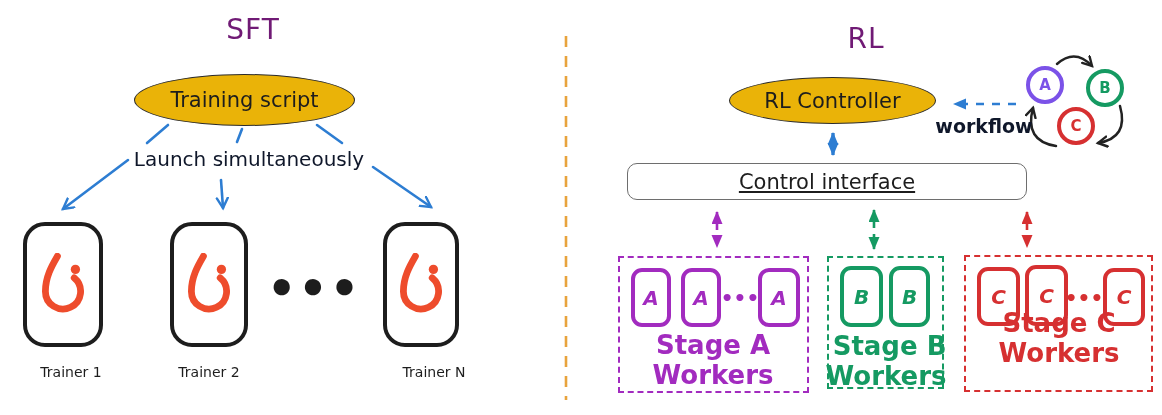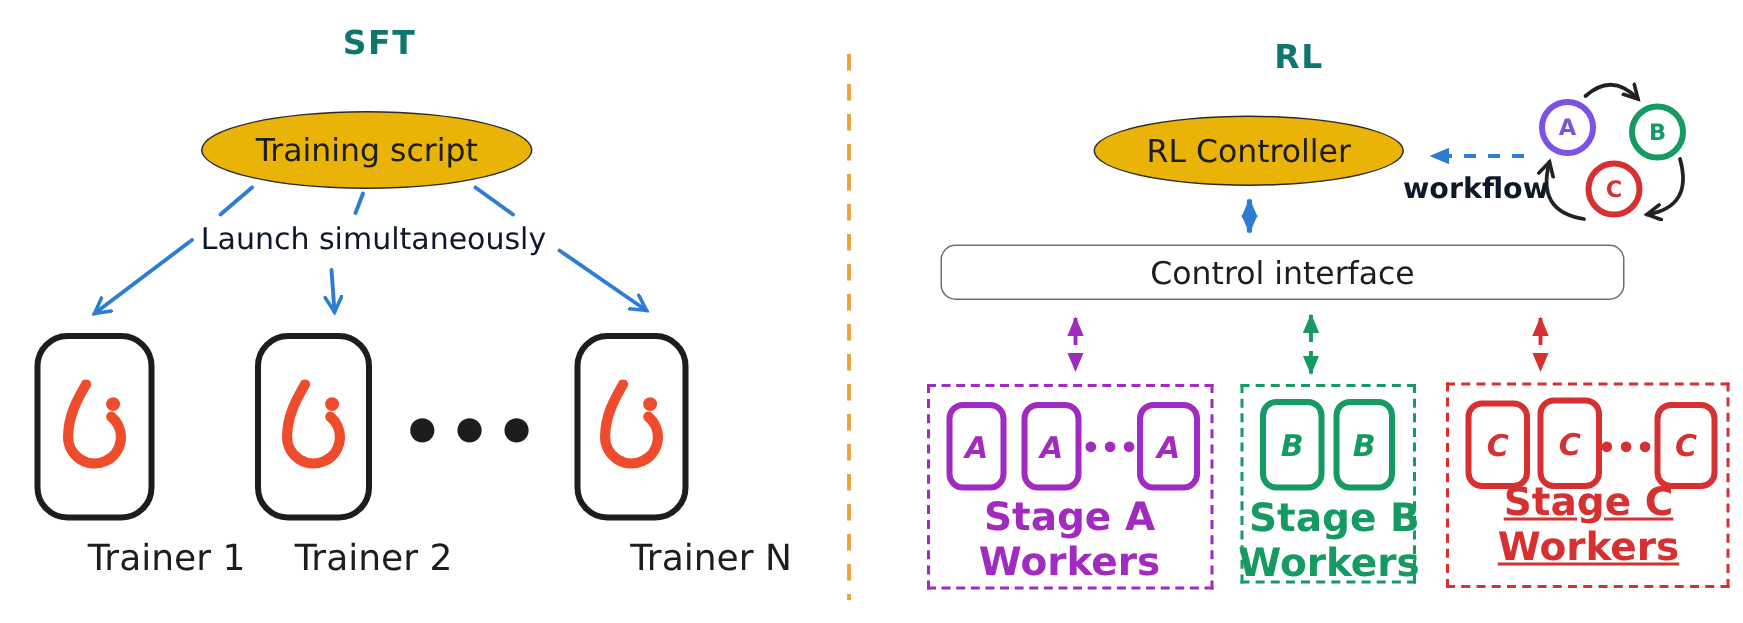--- a/index.html
+++ b/index.html
@@ -2,26 +2,26 @@
 <html><head>
 <meta charset="utf-8">
 <style>
   html,body{margin:0;padding:0;background:#ffffff;}
   .canvas{
     position:relative;width:1162px;height:415px;background:#ffffff;
     font-family:"DejaVu Sans","Liberation Sans",sans-serif;color:#1d1d1d;overflow:hidden;
   }
   .abs{position:absolute;box-sizing:border-box;}
   .center{display:flex;align-items:center;justify-content:center;text-align:center;}
-  .title{font-weight:bold;font-size:22px;color:#0f766e;letter-spacing:1px;}
+  .title{font-weight:normal;font-size:28px;color:#701a75;letter-spacing:1px;}
   .ellipse{border:1.7px solid #2b2b2b;border-radius:50%;background:#eab308;font-size:21px;}
   .blue{color:#0f172a;}
   .edge-label{font-size:20px;font-weight:bold;}
   .trainer{border:4.5px solid #1d1d1d;border-radius:22px;background:#fff;}
-  .t-label{font-size:24px;margin-left:40px;}
+  .t-label{font-size:14px;}
   .bigdots{font-size:46px;letter-spacing:2px;color:#1d1d1d;font-weight:bold;line-height:20px;}
   .bar{border:1.6px solid #6e6e6e;border-radius:10px;background:#fff;font-size:21px;}
   .circle{border-radius:50%;background:#fff;font-weight:bold;font-size:15px;width:38px;height:38px;}
   .c-a{border:4.5px solid #7B52E8;color:#7B52E8;}
   .c-b{border:4.5px solid #159A62;color:#159A62;}
   .c-c{border:4.5px solid #D63031;color:#D63031;}
   .stage{border:2.2px dashed;background:transparent;}
   .st-a{border-color:#A22BBF;color:#A22BBF;}
   .st-b{border-color:#159A62;color:#159A62;}
   .st-c{border-color:#D63031;color:#D63031;}
@@ -123,36 +123,36 @@
   <div class="abs center ellipse" style="left:729px;top:77px;width:207px;height:47px;">
     <span>RL Controller</span>
   </div>
 
   <div class="abs center blue" style="left:936px;top:113px;width:96px;height:25px;font-size:19px;font-weight:bold;">workflow</div>
 
   <div class="abs center circle c-a" style="left:1026px;top:66px;">A</div>
   <div class="abs center circle c-b" style="left:1086px;top:69px;">B</div>
   <div class="abs center circle c-c" style="left:1057px;top:107px;">C</div>
 
-  <div class="abs center bar" style="left:627px;top:163px;width:456px;height:37px;">
+  <div class="abs center bar" style="left:627px;top:163px;width:400px;height:37px;text-decoration:underline;">
     <span>Control interface</span>
   </div>
 
   <div class="abs stage st-a" style="left:618px;top:256px;width:191px;height:137px;"></div>
   <div class="abs center card st-a" style="left:631px;top:268px;width:40px;height:59px;">A</div>
   <div class="abs center card st-a" style="left:681px;top:268px;width:40px;height:59px;">A</div>
   <div class="abs center smalldots st-a" style="left:723px;top:288px;width:34px;height:20px;">•••</div>
   <div class="abs center card st-a" style="left:758px;top:268px;width:42px;height:59px;">A</div>
   <div class="abs center stage-label st-a" style="left:622px;top:348px;width:182px;height:26px;">Stage A Workers</div>
 
   <div class="abs stage st-b" style="left:827px;top:256px;width:117px;height:133px;"></div>
   <div class="abs center card st-b" style="left:840px;top:266px;width:43px;height:61px;">B</div>
   <div class="abs center card st-b" style="left:889px;top:266px;width:41px;height:61px;">B</div>
   <div class="abs center stage-label st-b" style="left:836px;top:338px;width:100px;height:48px;text-align:right;">Stage B Workers</div>
 
   <div class="abs stage st-c" style="left:964px;top:255px;width:189px;height:137px;"></div>
   <div class="abs center card st-c" style="left:977px;top:267px;width:43px;height:59px;">C</div>
   <div class="abs center card st-c" style="left:1025px;top:265px;width:43px;height:61px;">C</div>
   <div class="abs center smalldots st-c" style="left:1067px;top:288px;width:34px;height:20px;">•••</div>
   <div class="abs center card st-c" style="left:1103px;top:268px;width:42px;height:58px;">C</div>
-  <div class="abs center stage-label st-c" style="left:968px;top:338px;width:182px;height:26px;text-decoration:underline;">Stage C Workers</div>
+  <div class="abs center stage-label st-c" style="left:968px;top:326px;width:182px;height:26px;">Stage C Workers</div>
 
 </div>
 
 </body></html>

